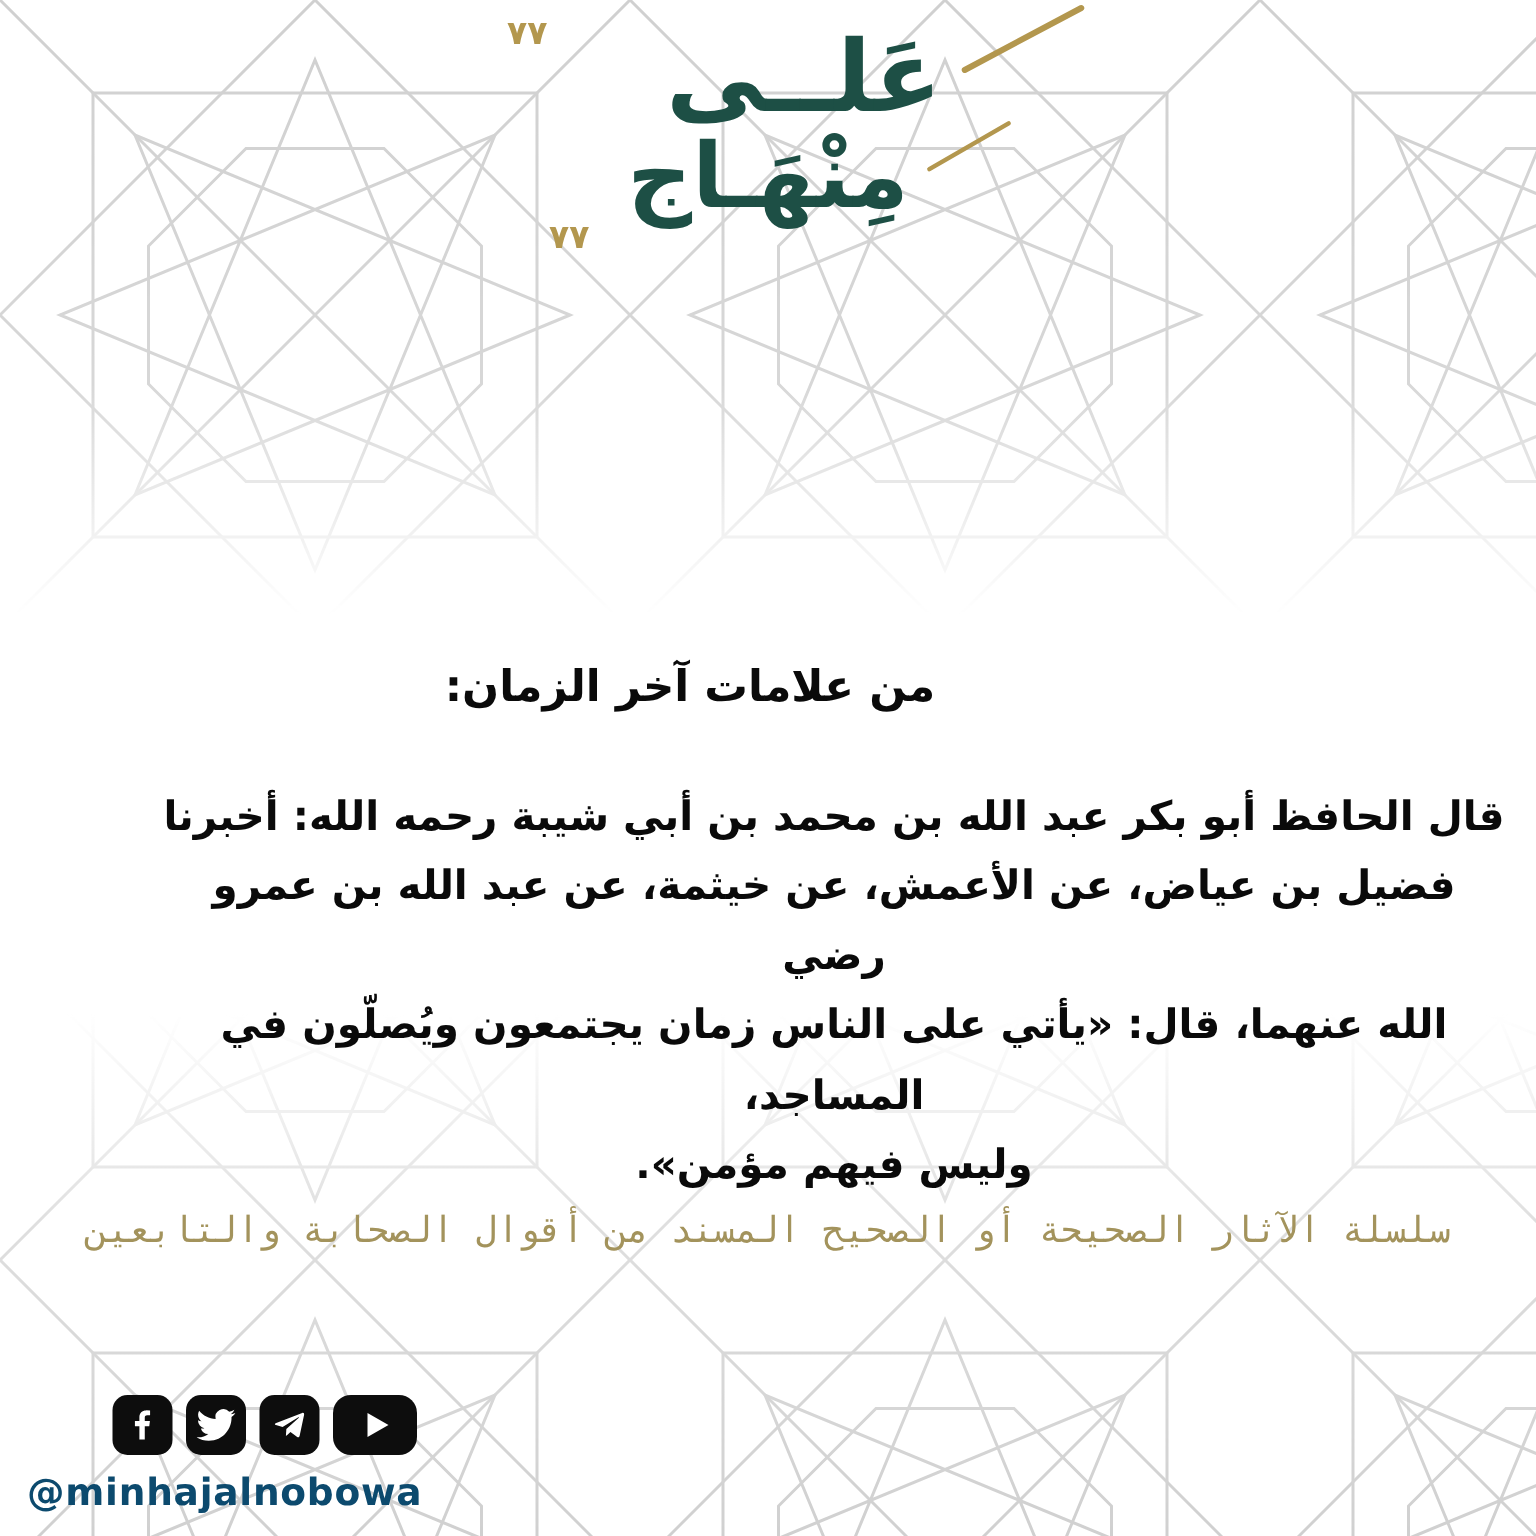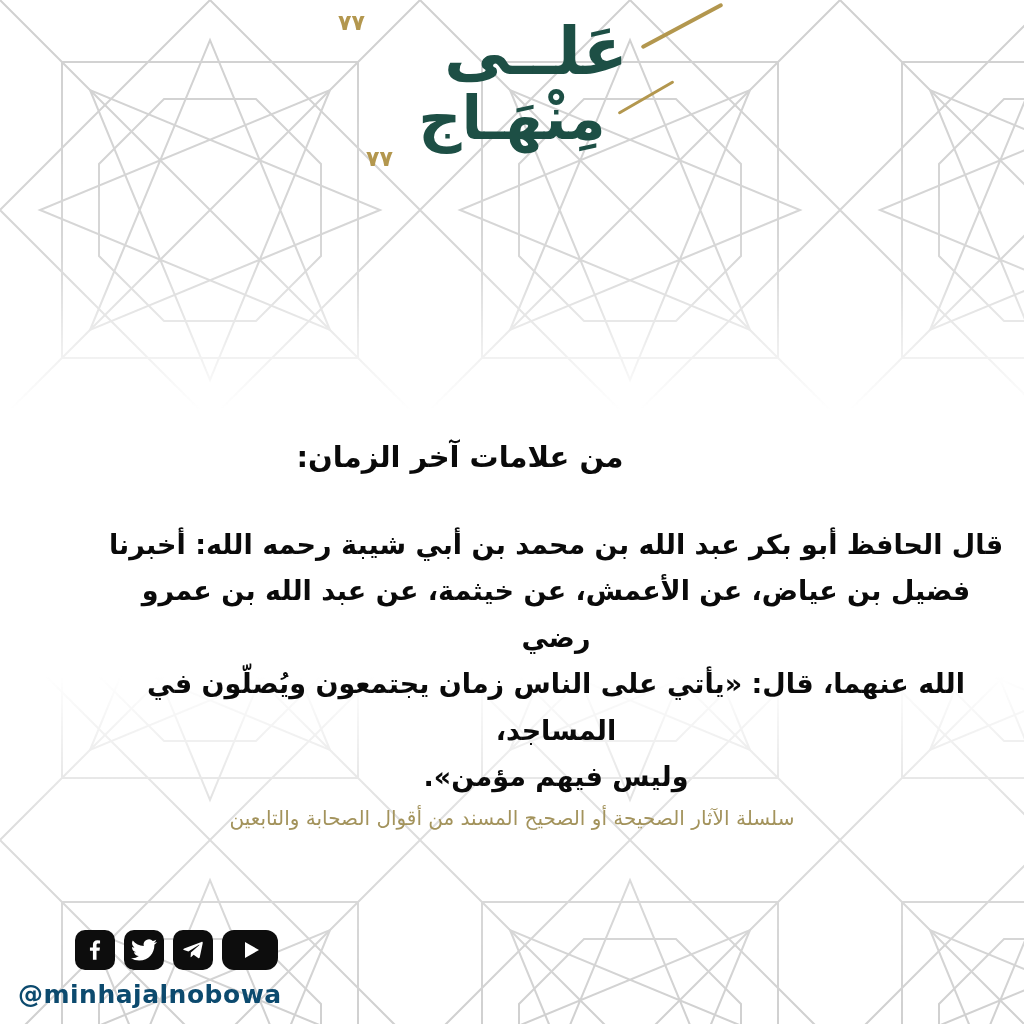--- a/index.html
+++ b/index.html
@@ -39,21 +39,21 @@
     color:#0a0a0a;font-size:29px;font-weight:700;
   }
   .body-text{
     top:522px;left:70px;width:900px;text-align:center;direction:rtl;
     color:#0a0a0a;font-size:27px;font-weight:700;line-height:1.72;margin-left:36px;
   }
 
   
   .series-line{
     top:806px;left:0;width:1024px;text-align:center;direction:rtl;
-    color:#a3935c;font-size:20px;font-weight:500;
+    color:#a3935c;font-size:24px;font-weight:500;font-family:Liberation Mono, monospace;
   }
 
   
   .social-row{top:930px;left:75px;display:flex;gap:9px;align-items:center;}
   .icon-box{
     width:40px;height:40px;background:#0d0d0d;border-radius:10px;
     display:flex;align-items:center;justify-content:center;
   }
   .icon-box.wide{width:56px;border-radius:12px;}
   .icon-box svg{width:26px;height:26px;fill:#ffffff;}

